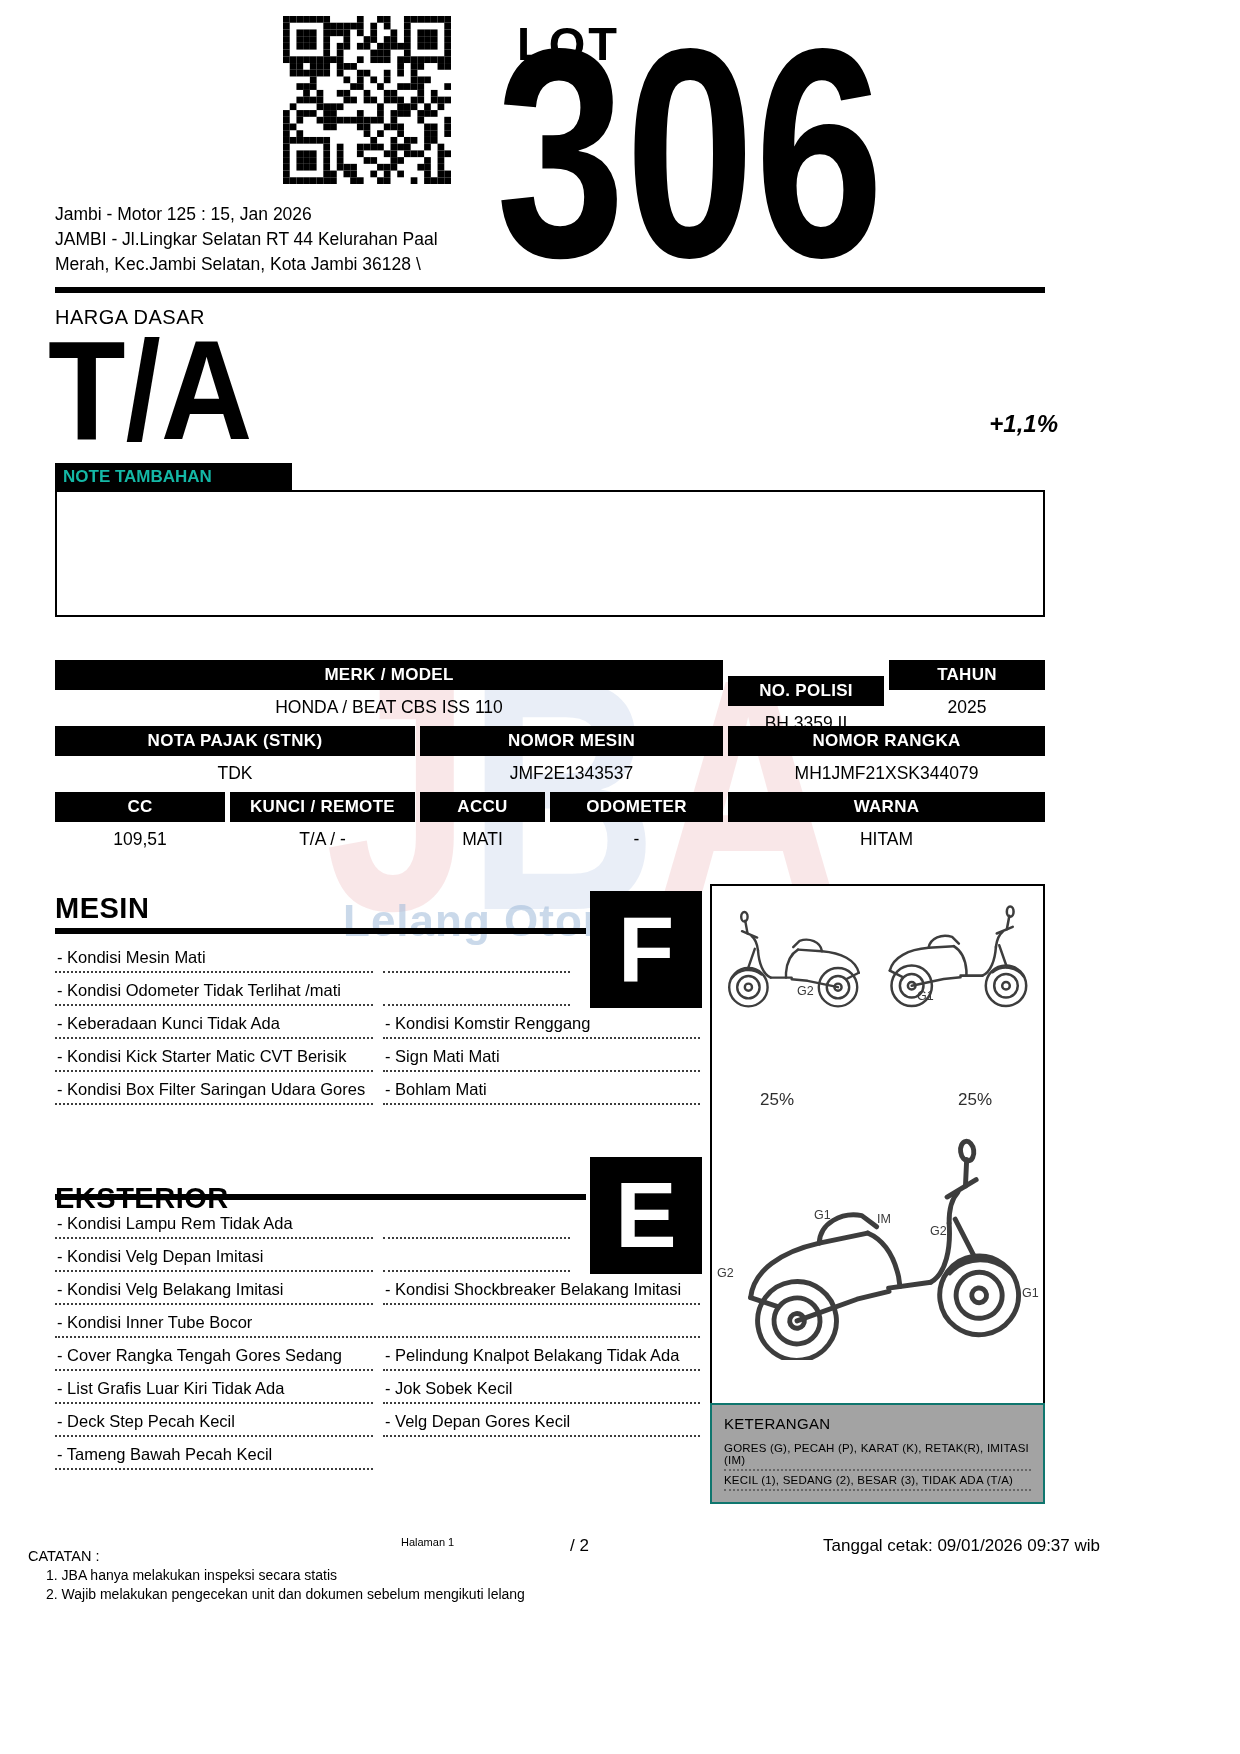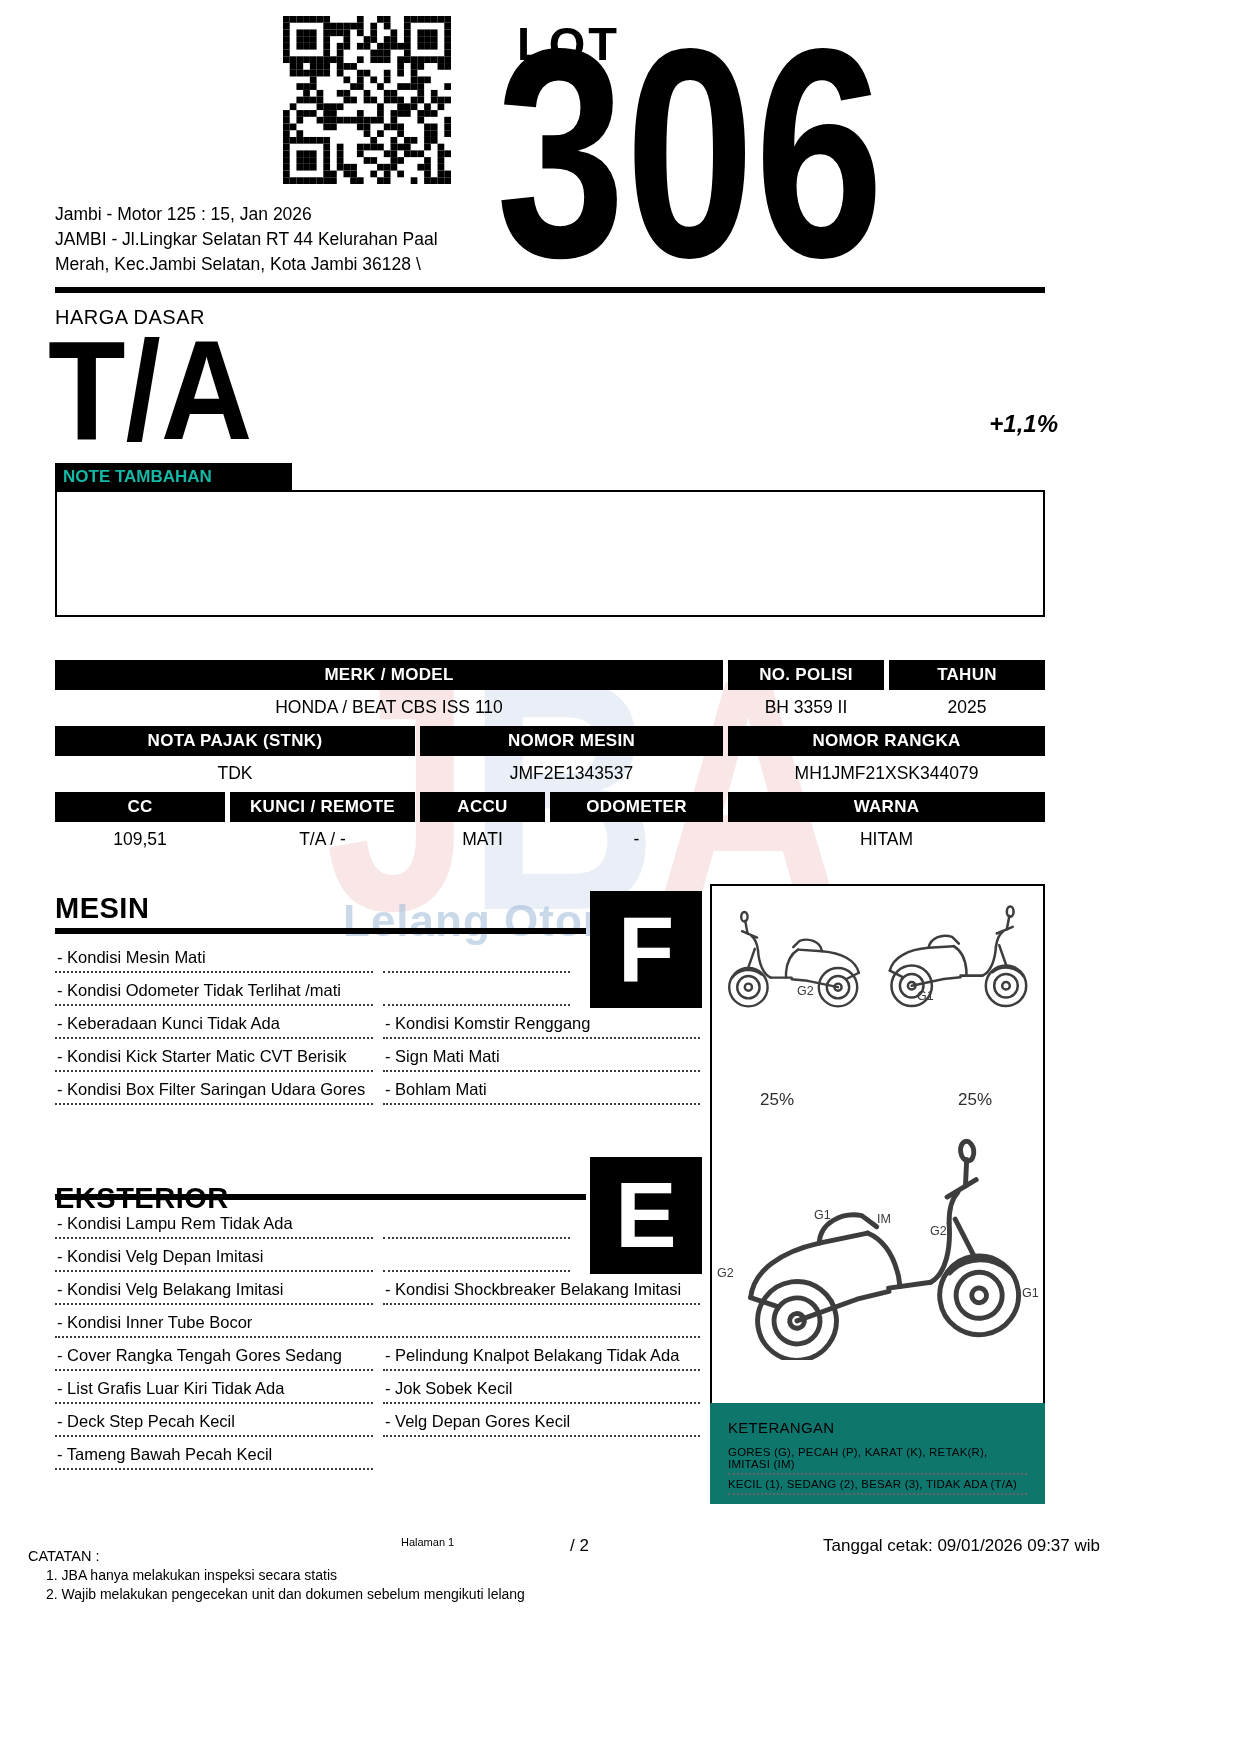--- a/index.html
+++ b/index.html
@@ -38,21 +38,21 @@
               border: 2px solid #000; padding: 6px 10px; font-size: 16px; }
 
   
   .srow { position: absolute; left: 55px; width: 990px; display: flex; gap: 5px; z-index: 1; }
   .srow .cell { display: flex; align-items: center; justify-content: center; text-align: right; }
   .srow.head .cell { background: #000; color: #fff; font-weight: bold; height: 30px; font-size: 17px; letter-spacing: 0.3px; }
   .srow.vals .cell { height: 34px; font-size: 17.5px; }
   .r1h { top: 660px; } .r1v { top: 690px; }
   .r2h { top: 726px; } .r2v { top: 756px; }
   .r3h { top: 792px; } .r3v { top: 822px; }
-  .wa { width: 668px; } .wb { width: 156px; } .wc { width: 156px; }
+  .wa { width: 668px; } .wb { width: 156px; margin-top: 16px; } .wc { width: 156px; }
   .wd { width: 360px; } .we { width: 303px; } .wf { width: 317px; }
   .wg { width: 170px; } .wh { width: 185px; } .wi { width: 125px; } .wj { width: 173px; } .wk { width: 317px; }
 
   
   .sec-title { position: absolute; left: 55px; font-size: 29px; font-weight: bold; letter-spacing: 0.5px; z-index: 1; }
   .sec-rule { position: absolute; left: 55px; width: 531px; height: 6px; background: #000; z-index: 1; }
   .t-mesin { top: 892px; } .r-mesin { top: 928px; }
   .t-eks { top: 1158px; margin-top: 24px; } .r-eks { top: 1194px; }
   .grade { position: absolute; left: 590px; width: 112px; height: 117px; background: #000; color: #fff;
            display: flex; align-items: center; justify-content: center; font-size: 92px; font-weight: bold; z-index: 2; }
@@ -71,21 +71,21 @@
   .diagram { position: absolute; left: 710px; top: 884px; width: 335px; height: 521px;
              border: 2px solid #000; background: #fff; z-index: 1; }
   .sc { position: absolute; }
   .sc-tl { left: 6px; top: 18px; width: 152px; height: 108px; }
   .sc-tr { left: 166px; top: 12px; width: 160px; height: 114px; }
   .sc-b { left: 10px; top: 252px; width: 312px; height: 222px; }
   .dlab { position: absolute; font-size: 12.5px; color: #3a3a3a; }
   .pct { position: absolute; font-size: 17px; color: #2e2e2e; }
 
   .keterangan { position: absolute; left: 710px; top: 1403px; width: 335px; height: 101px;
-                border: 6px solid #0f766e; padding: 10px 12px; background: #0f766e; z-index: 1; }
+                border: 2px solid #0f766e; padding: 10px 12px; background: #a3a3a3; z-index: 1; }
   .ket-title { font-size: 15px; margin-bottom: 7px; letter-spacing: 0.3px; }
   .ket-line { font-size: 11.5px; padding: 3px 0 3px; border-bottom: 2px dotted #666; letter-spacing: 0.2px; }
 
   .catatan { position: absolute; left: 28px; top: 1548px; font-size: 14.5px; z-index: 1; }
   .cat-item { margin-left: 18px; margin-top: 3px; font-size: 14px; }
 
   .foot-page { position: absolute; left: 401px; top: 1536px; font-size: 11px; z-index: 1; }
   .foot-total { position: absolute; left: 570px; top: 1536px; font-size: 17px; z-index: 1; }
   .foot-print { position: absolute; right: 140px; top: 1536px; font-size: 17px; z-index: 1; }
 </style>

